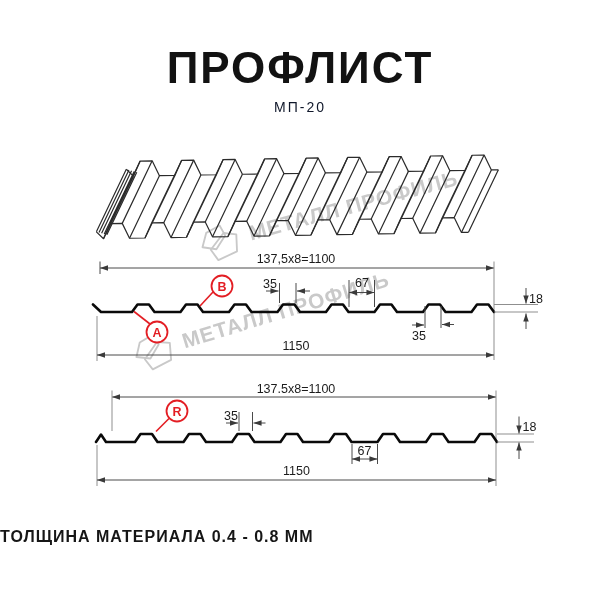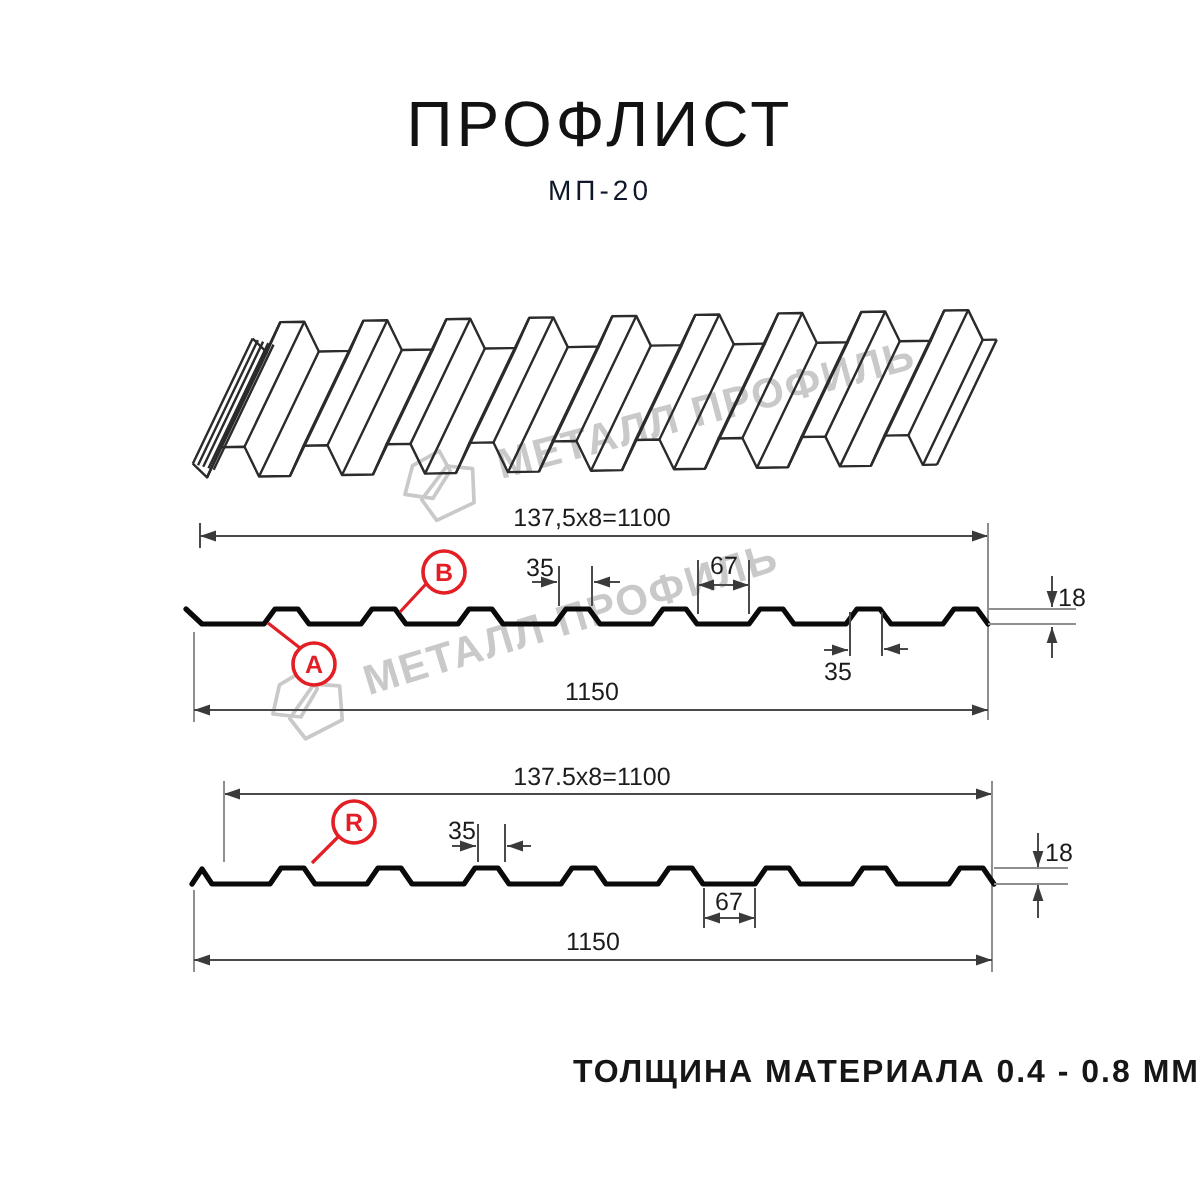--- a/index.html
+++ b/index.html
@@ -1,21 +1,21 @@
 <!DOCTYPE html>
 <html><head>
 <meta charset="utf-8">
 <style>
   html,body{margin:0;padding:0;}
   .page{position:relative;width:600px;height:600px;background:#ffffff;overflow:hidden;
         font-family:"Liberation Sans",sans-serif;}
   .titleblock{position:absolute;top:46px;left:0;width:600px;text-align:center;z-index:3;}
-  .title{font-size:32px;font-weight:400;letter-spacing:2px;color:#121212;line-height:1;}
+  .title{font-size:44px;font-weight:700;letter-spacing:2px;color:#121212;line-height:1;}
   .subtitle{font-size:14px;font-weight:400;letter-spacing:2px;color:#0f172a;margin-top:9px;}
-  .footer{position:absolute;top:528px;left:0;width:600px;text-align:right;
+  .footer{position:absolute;top:528px;left:0;width:600px;text-align:left;
           font-size:16px;font-weight:700;letter-spacing:1px;color:#161616;z-index:3;}
   .wm{position:absolute;display:flex;align-items:center;gap:7px;color:#c9c9c9;
       font-weight:700;font-size:21px;letter-spacing:1px;white-space:nowrap;z-index:1;}
   .wm1{left:196px;top:228px;transform:rotate(-15deg);transform-origin:left center;}
   .wm2{left:130px;top:338px;transform:rotate(-17deg);transform-origin:left center;}
   svg.draw{position:absolute;left:0;top:0;z-index:2;}
   .dl{stroke:#4a4a4a;stroke-width:1;fill:none;}
   .xl{stroke:#8f8f8f;stroke-width:1;fill:none;}
   .prof{stroke:#0a0a0a;stroke-width:2.6;fill:none;stroke-linejoin:round;stroke-linecap:round;}
   .persp{stroke:#2b2b2b;stroke-width:1.2;fill:none;stroke-linejoin:round;}

